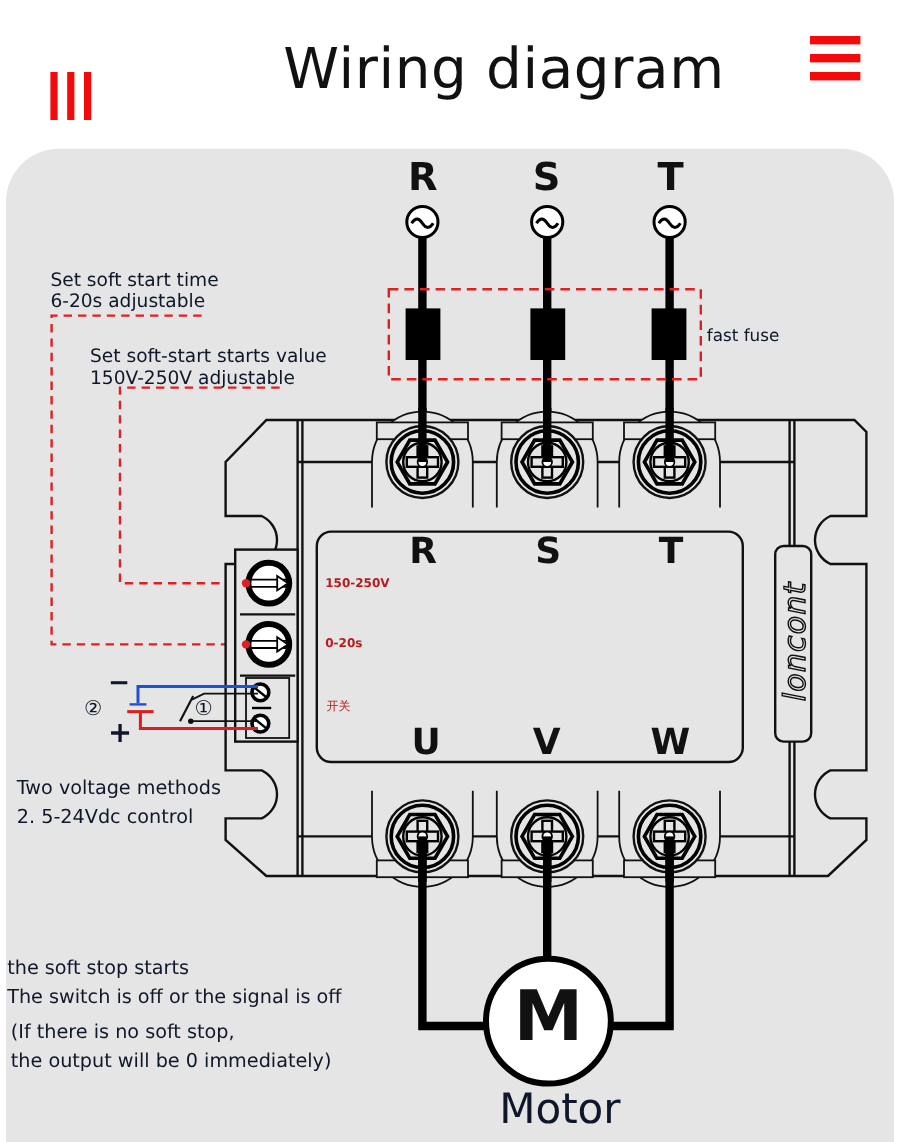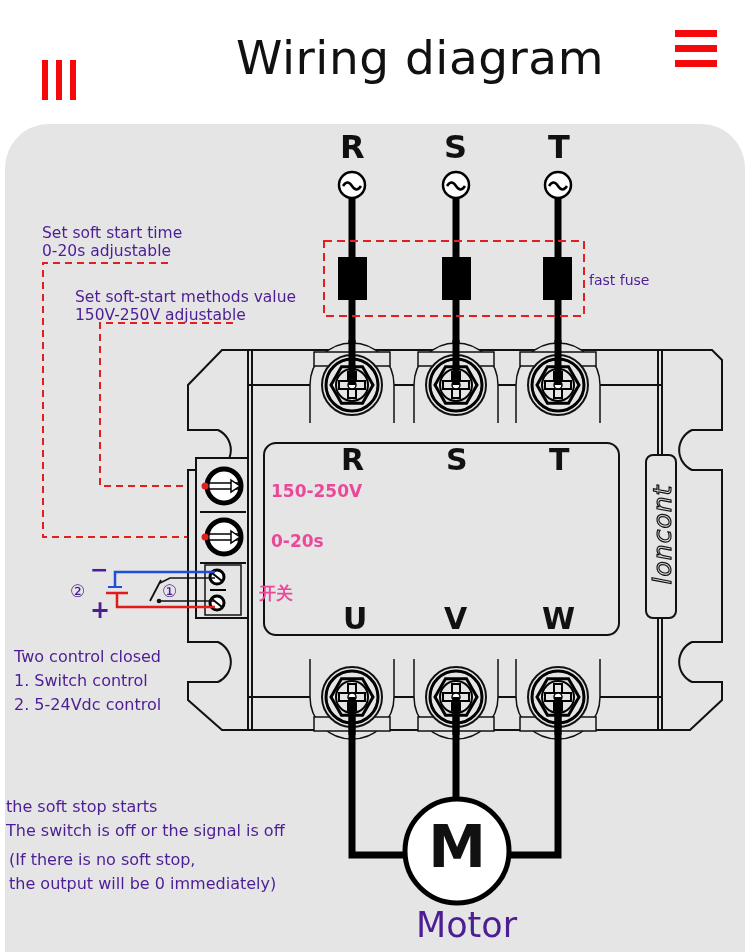--- a/index.html
+++ b/index.html
@@ -4,25 +4,25 @@
 <style>
   html, body { margin:0; padding:0; background:#ffffff; }
   body { width:750px; height:952px; position:relative; overflow:hidden; font-family:"Liberation Sans", sans-serif; }
   #stage { position:absolute; left:0; top:0; width:750px; height:952px; }
   .panel { position:absolute; left:5px; top:124px; width:740px; height:828px; background:#e5e5e5; border-radius:44px 44px 0 0; }
   .title { position:absolute; left:0; width:840px; top:30px; text-align:center; font-family:"DejaVu Sans", sans-serif; font-size:47px; color:#111; letter-spacing:0.5px; font-weight:400; }
   .deco-left { position:absolute; left:42px; top:60px; }
   .deco-left span { position:absolute; top:0; width:6px; height:40px; background:#f40a0a; }
   .deco-right { position:absolute; left:675px; top:30px; }
   .deco-right span { position:absolute; left:0; width:42px; height:7px; background:#f40a0a; }
-  .txt { position:absolute; font-family:"DejaVu Sans", sans-serif; color:#4c1d95; white-space:nowrap; }
+  .txt { position:absolute; font-family:"DejaVu Sans", sans-serif; color:#0f172a; white-space:nowrap; }
   .note { font-size:15.5px; line-height:18px; }
   .note2 { font-size:16px; line-height:24px; }
   .big { font-family:"DejaVu Sans", sans-serif; font-weight:700; font-size:32px; color:#111; }
-  .lbl { font-family:"DejaVu Sans", sans-serif; font-size:17px; font-weight:700; color:#ec4899; }
+  .lbl { font-family:"DejaVu Sans", sans-serif; font-size:10px; font-weight:700; color:#b91c1c; }
 </style>
 </head>
 <body>
 
 <div id="stage">
   <div class="panel"></div>
 
   <div class="deco-left">
     <span style="left:0"></span>
       <span style="left:14px"></span>
@@ -30,24 +30,24 @@
   </div>
   <div class="title">Wiring diagram</div>
   <div class="deco-right">
     <span style="top:0"></span>
       <span style="top:15px"></span>
       <span style="top:30px"></span>
   </div>
 
   <div class="txt note" style="left:42px;top:224px">
     <div>Set soft start time</div>
-    <div>0-20s adjustable</div>
+    <div>6-20s adjustable</div>
   </div>
   <div class="txt note" style="left:75px;top:288px">
-    <div>Set soft-start methods value</div>
+    <div>Set soft-start starts value</div>
     <div>150V-250V adjustable</div>
   </div>
 
   <svg width="750" height="952" style="position:absolute;left:0;top:0">
 
     <g stroke="#000" stroke-width="7">
       <line x1="352" y1="198" x2="352" y2="385"></line>
       <line x1="456" y1="198" x2="456" y2="385"></line>
       <line x1="558" y1="198" x2="558" y2="385"></line>
     </g>
@@ -216,32 +216,31 @@
 
   <div class="big" style="position:absolute;left:341px;top:442px;font-size:30px">R</div>
   <div class="big" style="position:absolute;left:446px;top:442px;font-size:30px">S</div>
   <div class="big" style="position:absolute;left:549px;top:442px;font-size:30px">T</div>
   <div class="big" style="position:absolute;left:343px;top:601px;font-size:30px">U</div>
   <div class="big" style="position:absolute;left:444px;top:601px;font-size:30px">V</div>
   <div class="big" style="position:absolute;left:542px;top:601px;font-size:30px">W</div>
 
   <div class="lbl" style="position:absolute;left:271px;top:481px">150-250V</div>
   <div class="lbl" style="position:absolute;left:271px;top:531px">0-20s</div>
-  <div class="lbl" style="position:absolute;left:259px;top:582px;font-weight:700">开关</div>
+  <div class="lbl" style="position:absolute;left:272px;top:582px;font-weight:400">开关</div>
 
   <div style="position:absolute;left:612px;top:520px;width:100px;text-align:center;transform:rotate(-90deg);font-family:'DejaVu Sans',sans-serif;font-style:italic;font-size:25px;color:#e5e5e5;-webkit-text-stroke:1.2px #111;letter-spacing:1px">loncont</div>
 
   <div class="txt" style="left:90px;top:557px;font-size:22px;font-weight:700">−</div>
   <div class="txt" style="left:90px;top:596px;font-size:24px;font-weight:700">+</div>
   <div class="txt" style="left:70px;top:581px;font-size:17px">②</div>
   <div class="txt" style="left:162px;top:581px;font-size:17px">①</div>
 
   <div class="txt note2" style="left:14px;top:645px;line-height:24px">
-    <div>Two control closed</div>
-    <div>1. Switch control</div>
+    <div>Two voltage methods</div>
     <div>2. 5-24Vdc control</div>
   </div>
   <div class="txt note2" style="left:6px;top:795px">
     <div>the soft stop starts</div>
     <div>The switch is off or the signal is off</div>
   </div>
   <div class="txt note2" style="left:9px;top:848px">
     <div>(If there is no soft stop,</div>
     <div>the output will be 0 immediately)</div>
   </div>

